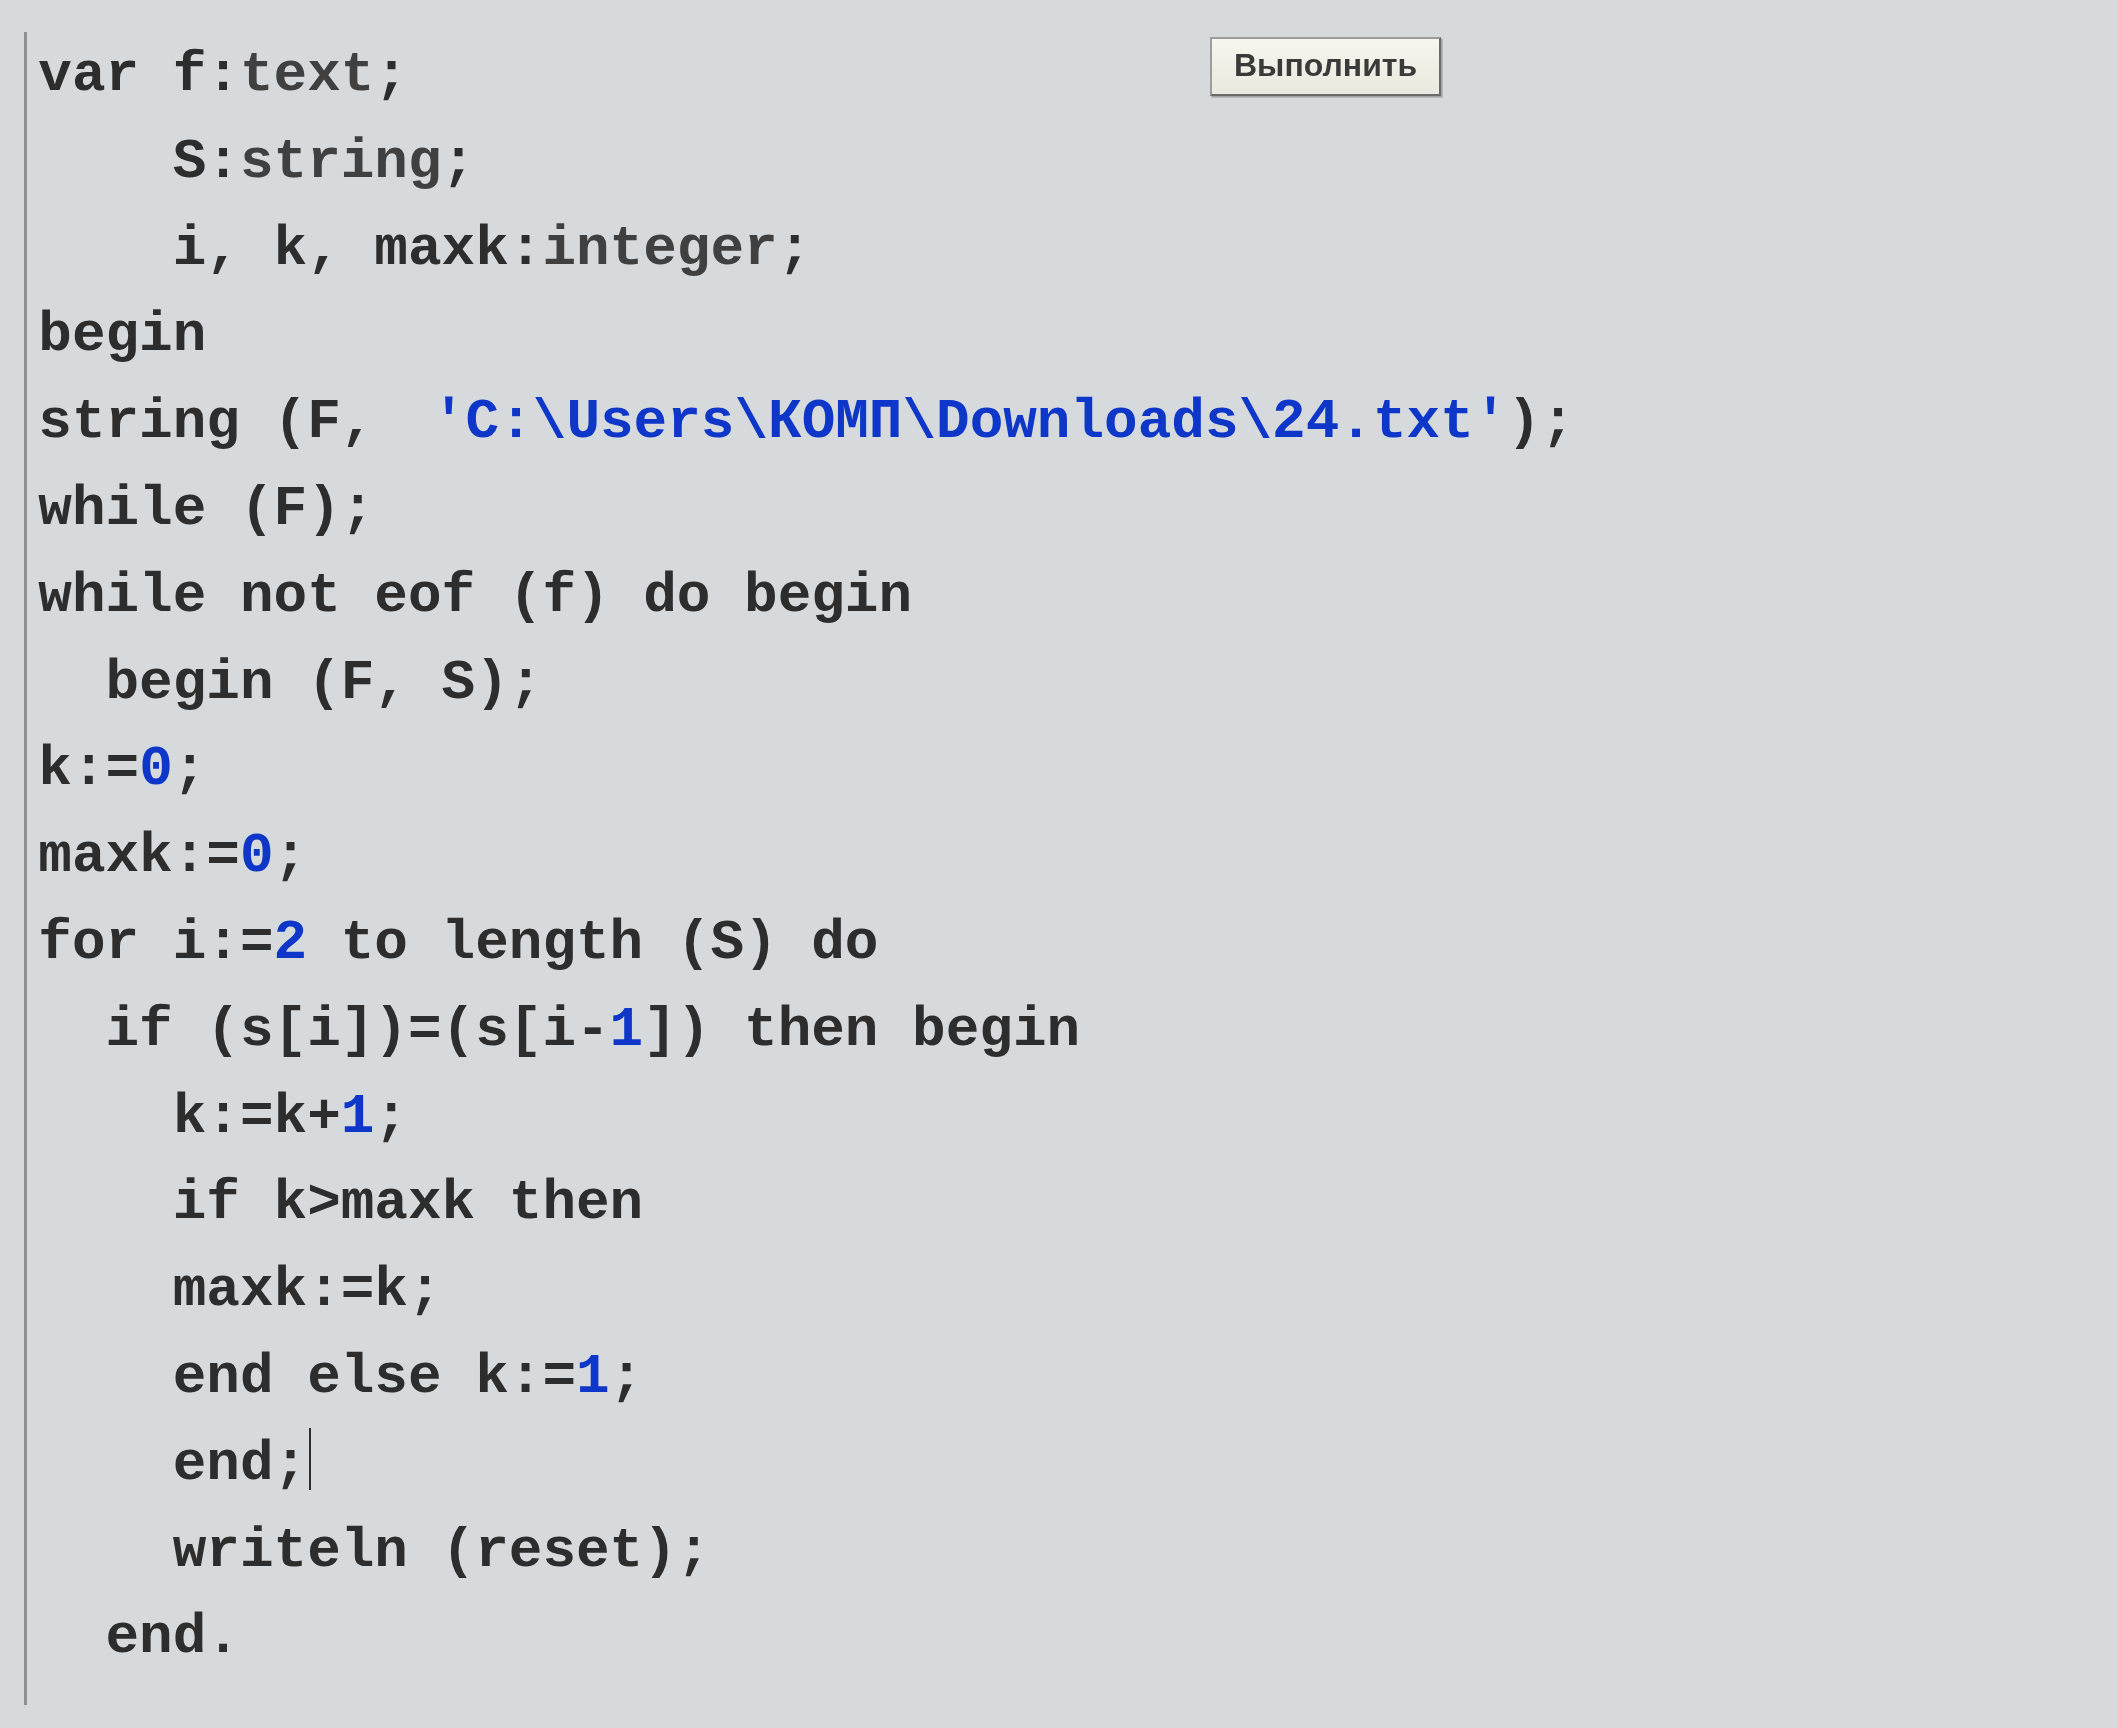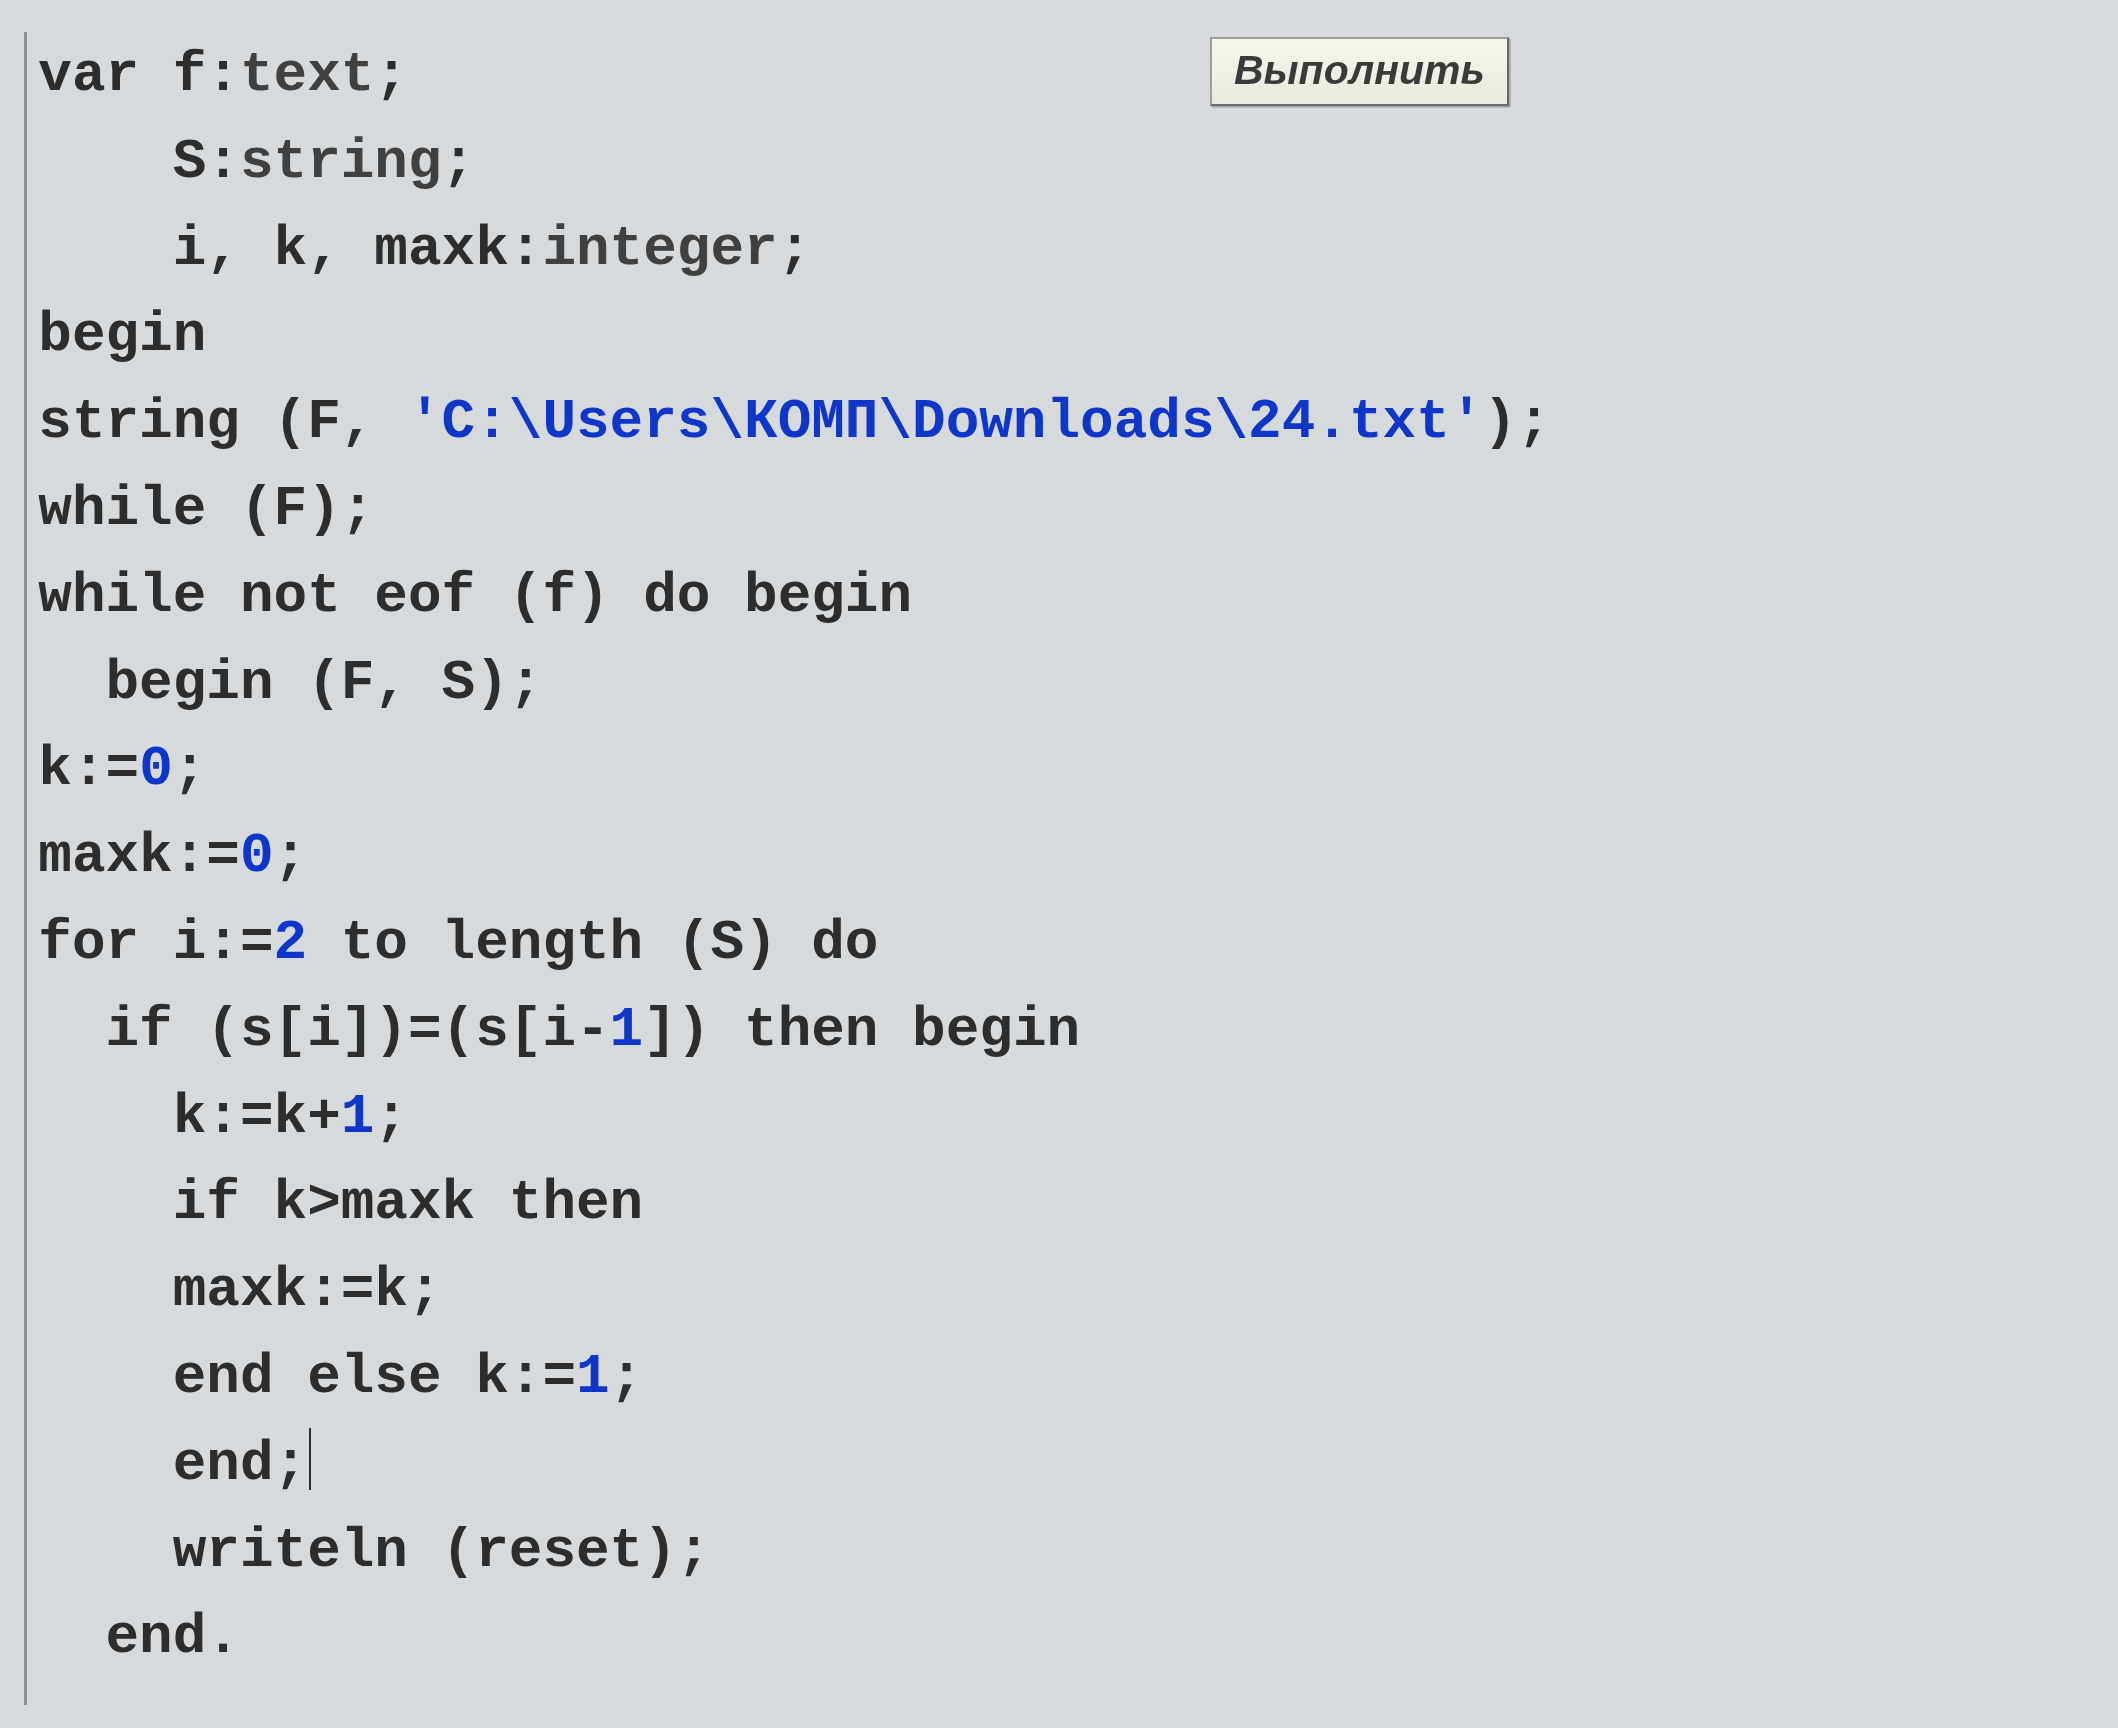--- a/index.html
+++ b/index.html
@@ -33,40 +33,39 @@
     font-family: "Courier New", monospace;
     font-size: 56px;
     line-height: 1.55;
     color: #2d2d2d;
     white-space: pre;
     letter-spacing: 0px;
     font-weight: bold;
   }
   .kw   { color: #2d2d2d; font-weight: bold; text-align: center; }
   .type { color: #404040; }
-  .str  { color: #0e37c9; }
+  .str  { color: #0e37c9; margin-left: 24px; }
   .num  { color: #0e37c9; }
   .op   { color: #2d2d2d; }
   .id   { color: #2d2d2d; }
 
   .tooltip {
     position: absolute;
     top: 37px;
     left: 1210px;
     padding: 8px 22px 9.6px 22px;
     background: linear-gradient(#f6f6ee, #e9e9df);
     border: 2.4px solid #6b6b6b;
     border-top-color: #9d9d9d;
     border-left-color: #9d9d9d;
     font-family: Arial, sans-serif;
-    font-size: 41px;
+    font-size: 32px;
     font-weight: bold;
     color: #3a3a3a;
     box-shadow: 1.6px 1.6px 0 rgba(0,0,0,.25);
-    font-style: italic;
   }
 
   .caret {
     display: inline-block;
     width: 2.4px;
     height: 62px;
     background: #2d2d2d;
     vertical-align: -11px;
     margin-left: 1.6px;
   }

